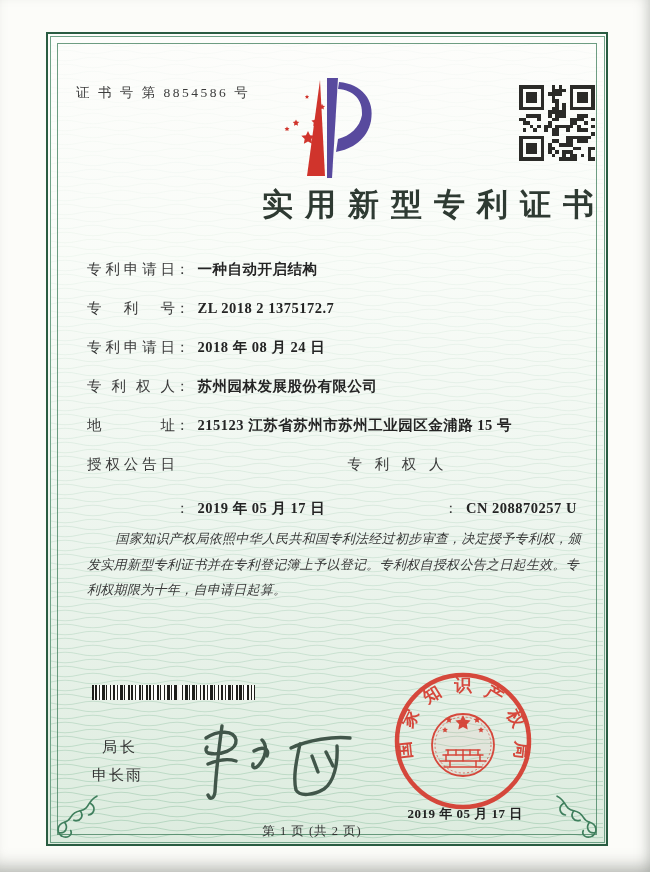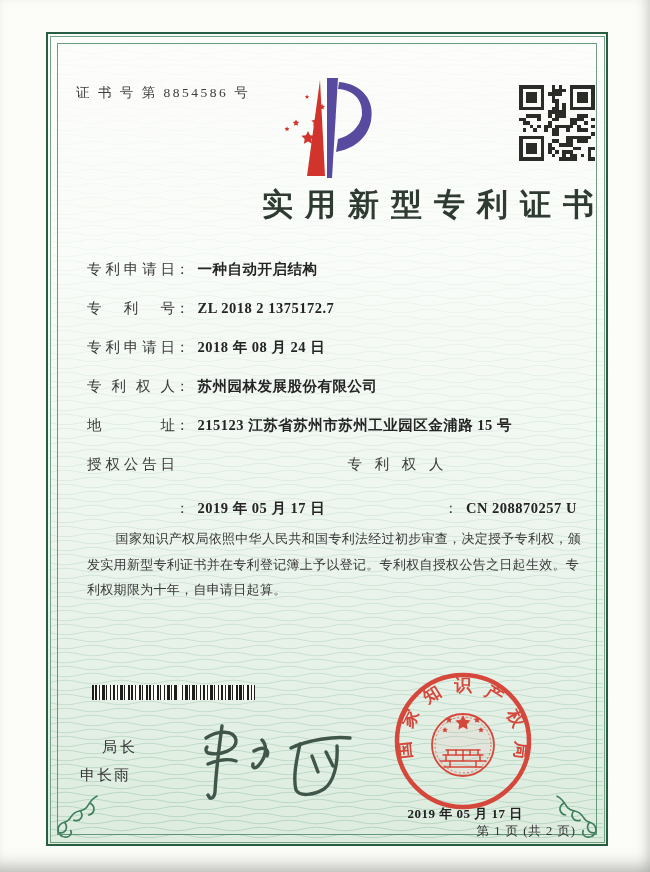--- a/index.html
+++ b/index.html
@@ -42,40 +42,40 @@
   .flabel{
     display:inline-block;width:88px;text-align:justify;text-align-last:justify;
     color:#3a3a3a;vertical-align:top;
   }
   .flabel.w2{width:96px;}
   .fcolon{color:#3a3a3a;margin-right:8px;}
   .fvalue{font-weight:600;color:#242424;letter-spacing:.5px;margin-top:44px;}
   .fvalue.fixed{display:inline-block;width:150px;}
   .paras{
     position:absolute;left:39px;top:492px;width:496px;
-    font-size:13px;line-height:25.5px;color:#383838;
+    font-size:13px;line-height:25.5px;color:#383838;font-style:italic;
   }
   .paras p{margin:0;text-indent:2.2em;letter-spacing:.3px;}
   .barcode{
     position:absolute;left:44px;top:651px;width:163px;height:15px;
     background:repeating-linear-gradient(90deg,
       #1d1d1a 0 1.5px,#f7f7f3 1.5px 3px,#1d1d1a 3px 5.5px,#fbfbf8 5.5px 7px,
       #2a2a26 7px 8px,#ffffff 8px 10.5px,#1d1d1a 10.5px 13px,#f2f2ee 13px 14.5px,
       #1d1d1a 14.5px 15.5px,#fcfcf9 15.5px 18px);
   }
   .issuer-title{position:absolute;left:46px;top:704px;font-size:15px;color:#333;letter-spacing:3px;margin-left:8px;}
-  .issuer-name{position:absolute;left:32px;top:732px;font-size:15px;color:#333;letter-spacing:2px;}
+  .issuer-name{position:absolute;left:44px;top:732px;font-size:15px;color:#333;letter-spacing:2px;}
   .signature{position:absolute;left:140px;top:662px;width:175px;height:112px;}
   .seal{position:absolute;left:340px;top:632px;width:150px;height:150px;opacity:.92;}
   .seal-date{
     position:absolute;left:344px;top:771px;width:146px;text-align:center;
     font-size:13px;color:#222;letter-spacing:.5px;font-weight:600;
   }
   .page-num{
-    position:absolute;left:0;right:30px;top:789px;text-align:right;
+    position:absolute;left:0;right:30px;top:789px;text-align:center;
     font-size:12.5px;color:#333;letter-spacing:1px;
   }
 </style>
 </head>
 <body>
 
 <div class="scan">
   <div class="cert-frame">
     <div class="frame-inner-line"></div>
     <svg id="waves" xmlns="http://www.w3.org/2000/svg">

